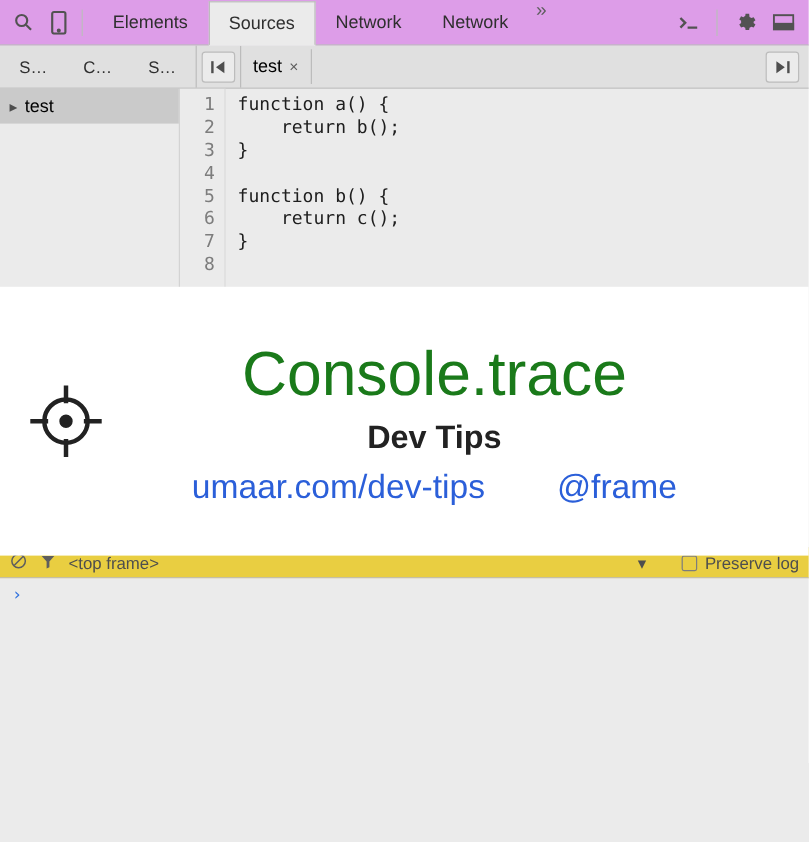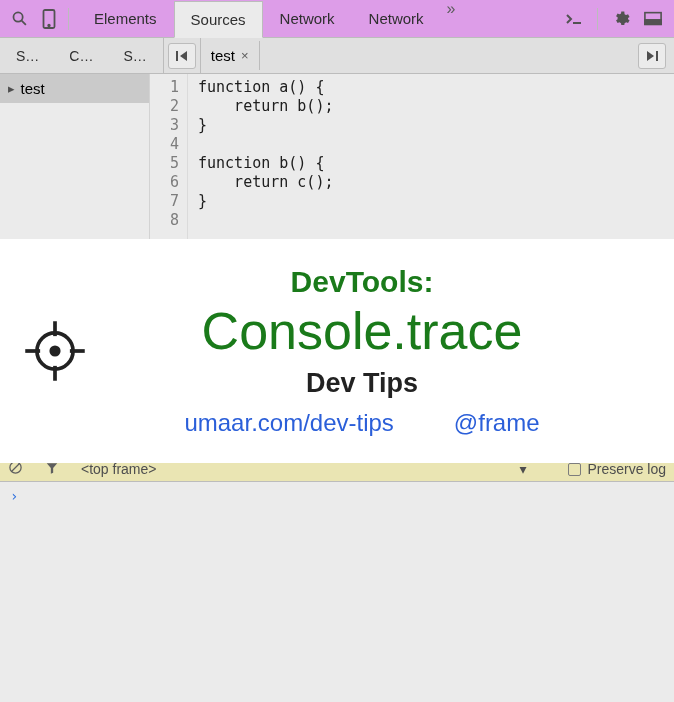--- a/index.html
+++ b/index.html
@@ -29,33 +29,33 @@
 
 .main { display: flex; height: 382px; }
 .sidebar { width: 150px; background: #fff; border-right: 1px solid #e5e5e5; }
 .tree-item { display: flex; align-items: center; gap: 6px; padding: 6px 8px; font-size: 15px; background: #dcdcdc; }
 .tree-icon { font-size: 13px; color: #555; }
 
 .editor { flex: 1; display: flex; font-family: "Menlo", "Consolas", monospace; font-size: 15px; line-height: 19px; background: #fff; }
 .gutter { width: 38px; background: #fff; border-right: 1px solid #eee; text-align: right; color: #888; padding: 4px 8px 0 0; }
 .code { flex: 1; padding: 4px 0 0 10px; white-space: pre; color: #222; }
 
-.consolebar { height: 26px; border-top: 1px solid #ccc; border-bottom: 1px solid #ccc; background: #fef9c3; display: flex; align-items: center; gap: 22px; padding: 0 8px; font-size: 14px; color: #555; position: absolute; top: 456px; left: 0; right: 0; }
+.consolebar { height: 26px; border-top: 1px solid #ccc; border-bottom: 1px solid #ccc; background: #fde047; display: flex; align-items: center; gap: 10px; padding: 0 8px; font-size: 14px; color: #555; position: absolute; top: 456px; left: 0; right: 0; }
 .frame-select { display: flex; align-items: center; gap: 6px; }
 .checkbox { width: 13px; height: 13px; border: 1px solid #888; border-radius: 2px; }
 
 .console { position: absolute; top: 482px; left: 0; right: 0; bottom: 0; background: #fff; padding: 6px 10px; font-family: monospace; font-size: 14px; color: #367cf1; }
 
 .banner { position: absolute; top: 239px; left: 0; right: 0; height: 224px; background: #fff; z-index: 10; display: flex; align-items: center; }
 .banner-icon { width: 110px; display: flex; justify-content: center; }
 .banner-content { flex: 1; text-align: center; padding-right: 60px; }
 .banner-line1 { font-size: 30px; font-weight: bold; color: #1a7a1a; }
 .banner-line2 { font-size: 52px; font-weight: normal; color: #1a7a1a; line-height: 1.1; margin-top: 4px; }
 .banner-line3 { font-size: 27px; font-weight: bold; color: #222; margin-top: 8px; }
-.banner-links { display: flex; justify-content: center; gap: 60px; margin-top: 10px; font-size: 24px; font-weight: 500; }
+.banner-links { display: flex; justify-content: center; gap: 60px; margin-top: 10px; font-size: 28px; font-weight: 500; }
 .banner-link { color: #2b5fd9; }
 </style>
 </head>
 <body>
 
 <div class="toolbar">
   <div class="toolbar-left">
     <div class="toolbar-icon">
       <svg width="17" height="17" viewBox="0 0 24 24" fill="none" stroke="#5a5a5a" stroke-width="2.5">
           <circle cx="10" cy="10" r="6.5"></circle>
@@ -191,21 +191,20 @@
     <svg width="68" height="68" viewBox="0 0 64 64" fill="none" stroke="#222" stroke-width="3.5">
       <circle cx="32" cy="32" r="17"></circle>
       <circle cx="32" cy="32" r="3.5" fill="#222"></circle>
       <line x1="32" y1="4" x2="32" y2="18"></line>
       <line x1="32" y1="46" x2="32" y2="60"></line>
       <line x1="4" y1="32" x2="18" y2="32"></line>
       <line x1="46" y1="32" x2="60" y2="32"></line>
     </svg>
   </div>
   <div class="banner-content">
-    <div class="banner-line1">DevTools:</div>
     <div class="banner-line2">Console.trace</div>
     <div class="banner-line3">Dev Tips</div>
     <div class="banner-links">
       <span class="banner-link">umaar.com/dev-tips</span>
       <span class="banner-link">@frame</span>
     </div>
   </div>
 </div>
 
 </body></html>

